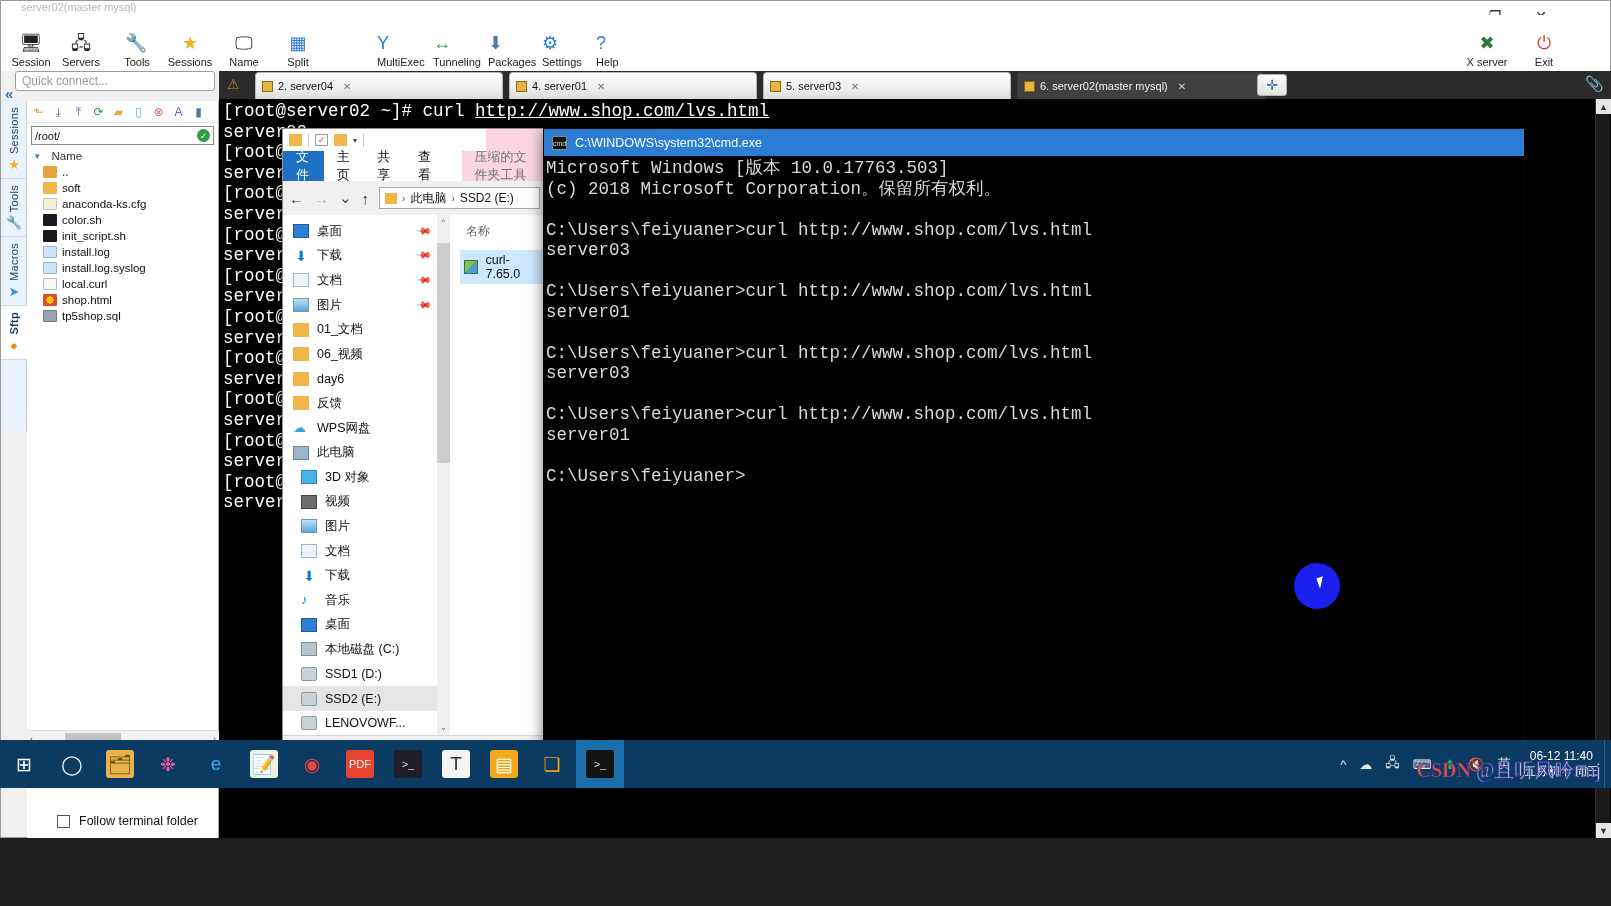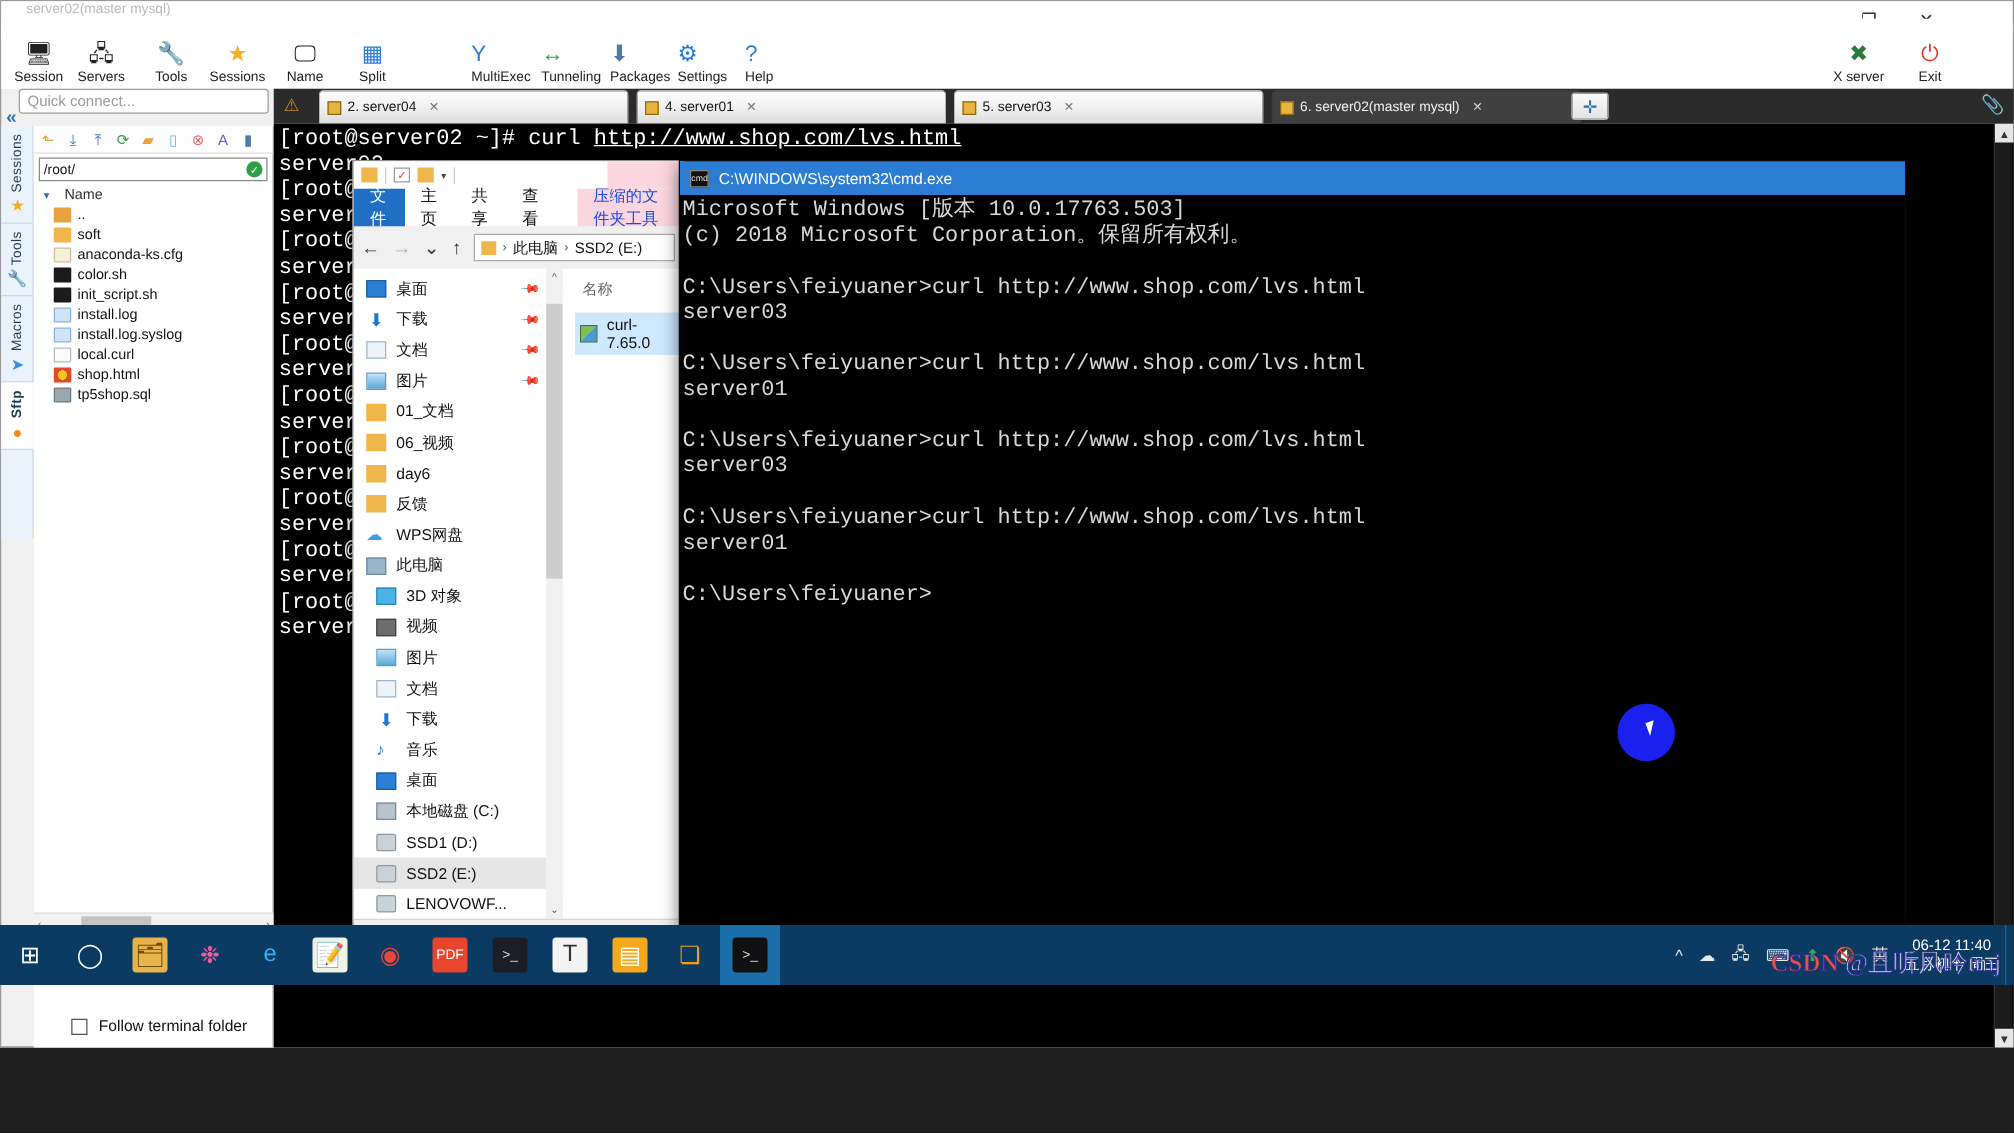--- a/index.html
+++ b/index.html
@@ -127,21 +127,21 @@
     padding:0 6px; }
   .fe-qat .q { width:13px; height:12px; background:#f0b64a; }
   .fe-qat .sep { width:1px; height:13px; background:#c9c9c9; }
   .fe-qat .chk { width:13px; height:12px; background:#fff; border:1px solid #9c9c9c;
     color:#e0452c; font-size:9px; line-height:11px; text-align:center; }
   .fe-qat .dd { font-size:8px; color:#444; }
   .fe-pink { position:absolute; right:0; top:0; width:60px; height:22px; background:#fbd6e0; }
   .fe-ribbon { height:30px; background:#fff; display:flex; align-items:stretch; }
   .fe-ribbon .rt { display:flex; align-items:center; padding:0 13px; font-size:13px; }
   .fe-ribbon .rt.file { background:#1f6fc4; color:#fff; }
-  .fe-ribbon .rt.pink { background:#fbd6e0; color:#1d4ed8;margin-left:16px; }
+  .fe-ribbon .rt.pink { background:#fbd6e0; color:#737373;margin-left:16px; }
   .fe-nav { height:34px; background:#f0f0f0; display:flex; align-items:center;
     padding:0 6px; gap:10px; }
   .fe-nav .nb { font-size:15px; color:#333; }
   .fe-nav .nb.dim { color:#b0b0b0; }
   .fe-crumb { flex:1; height:22px; background:#fff; border:1px solid #aaa;
     display:flex; align-items:center; gap:5px; padding:0 5px; font-size:12px;
     white-space:nowrap; overflow:hidden; }
   .fe-crumb .fc { width:12px; height:11px; background:#f0b64a; flex:none; }
   .fe-crumb .sepc { color:#555; font-size:10px; }
   .fe-body { position:absolute; left:0; top:86px; right:0; bottom:24px; display:flex;

